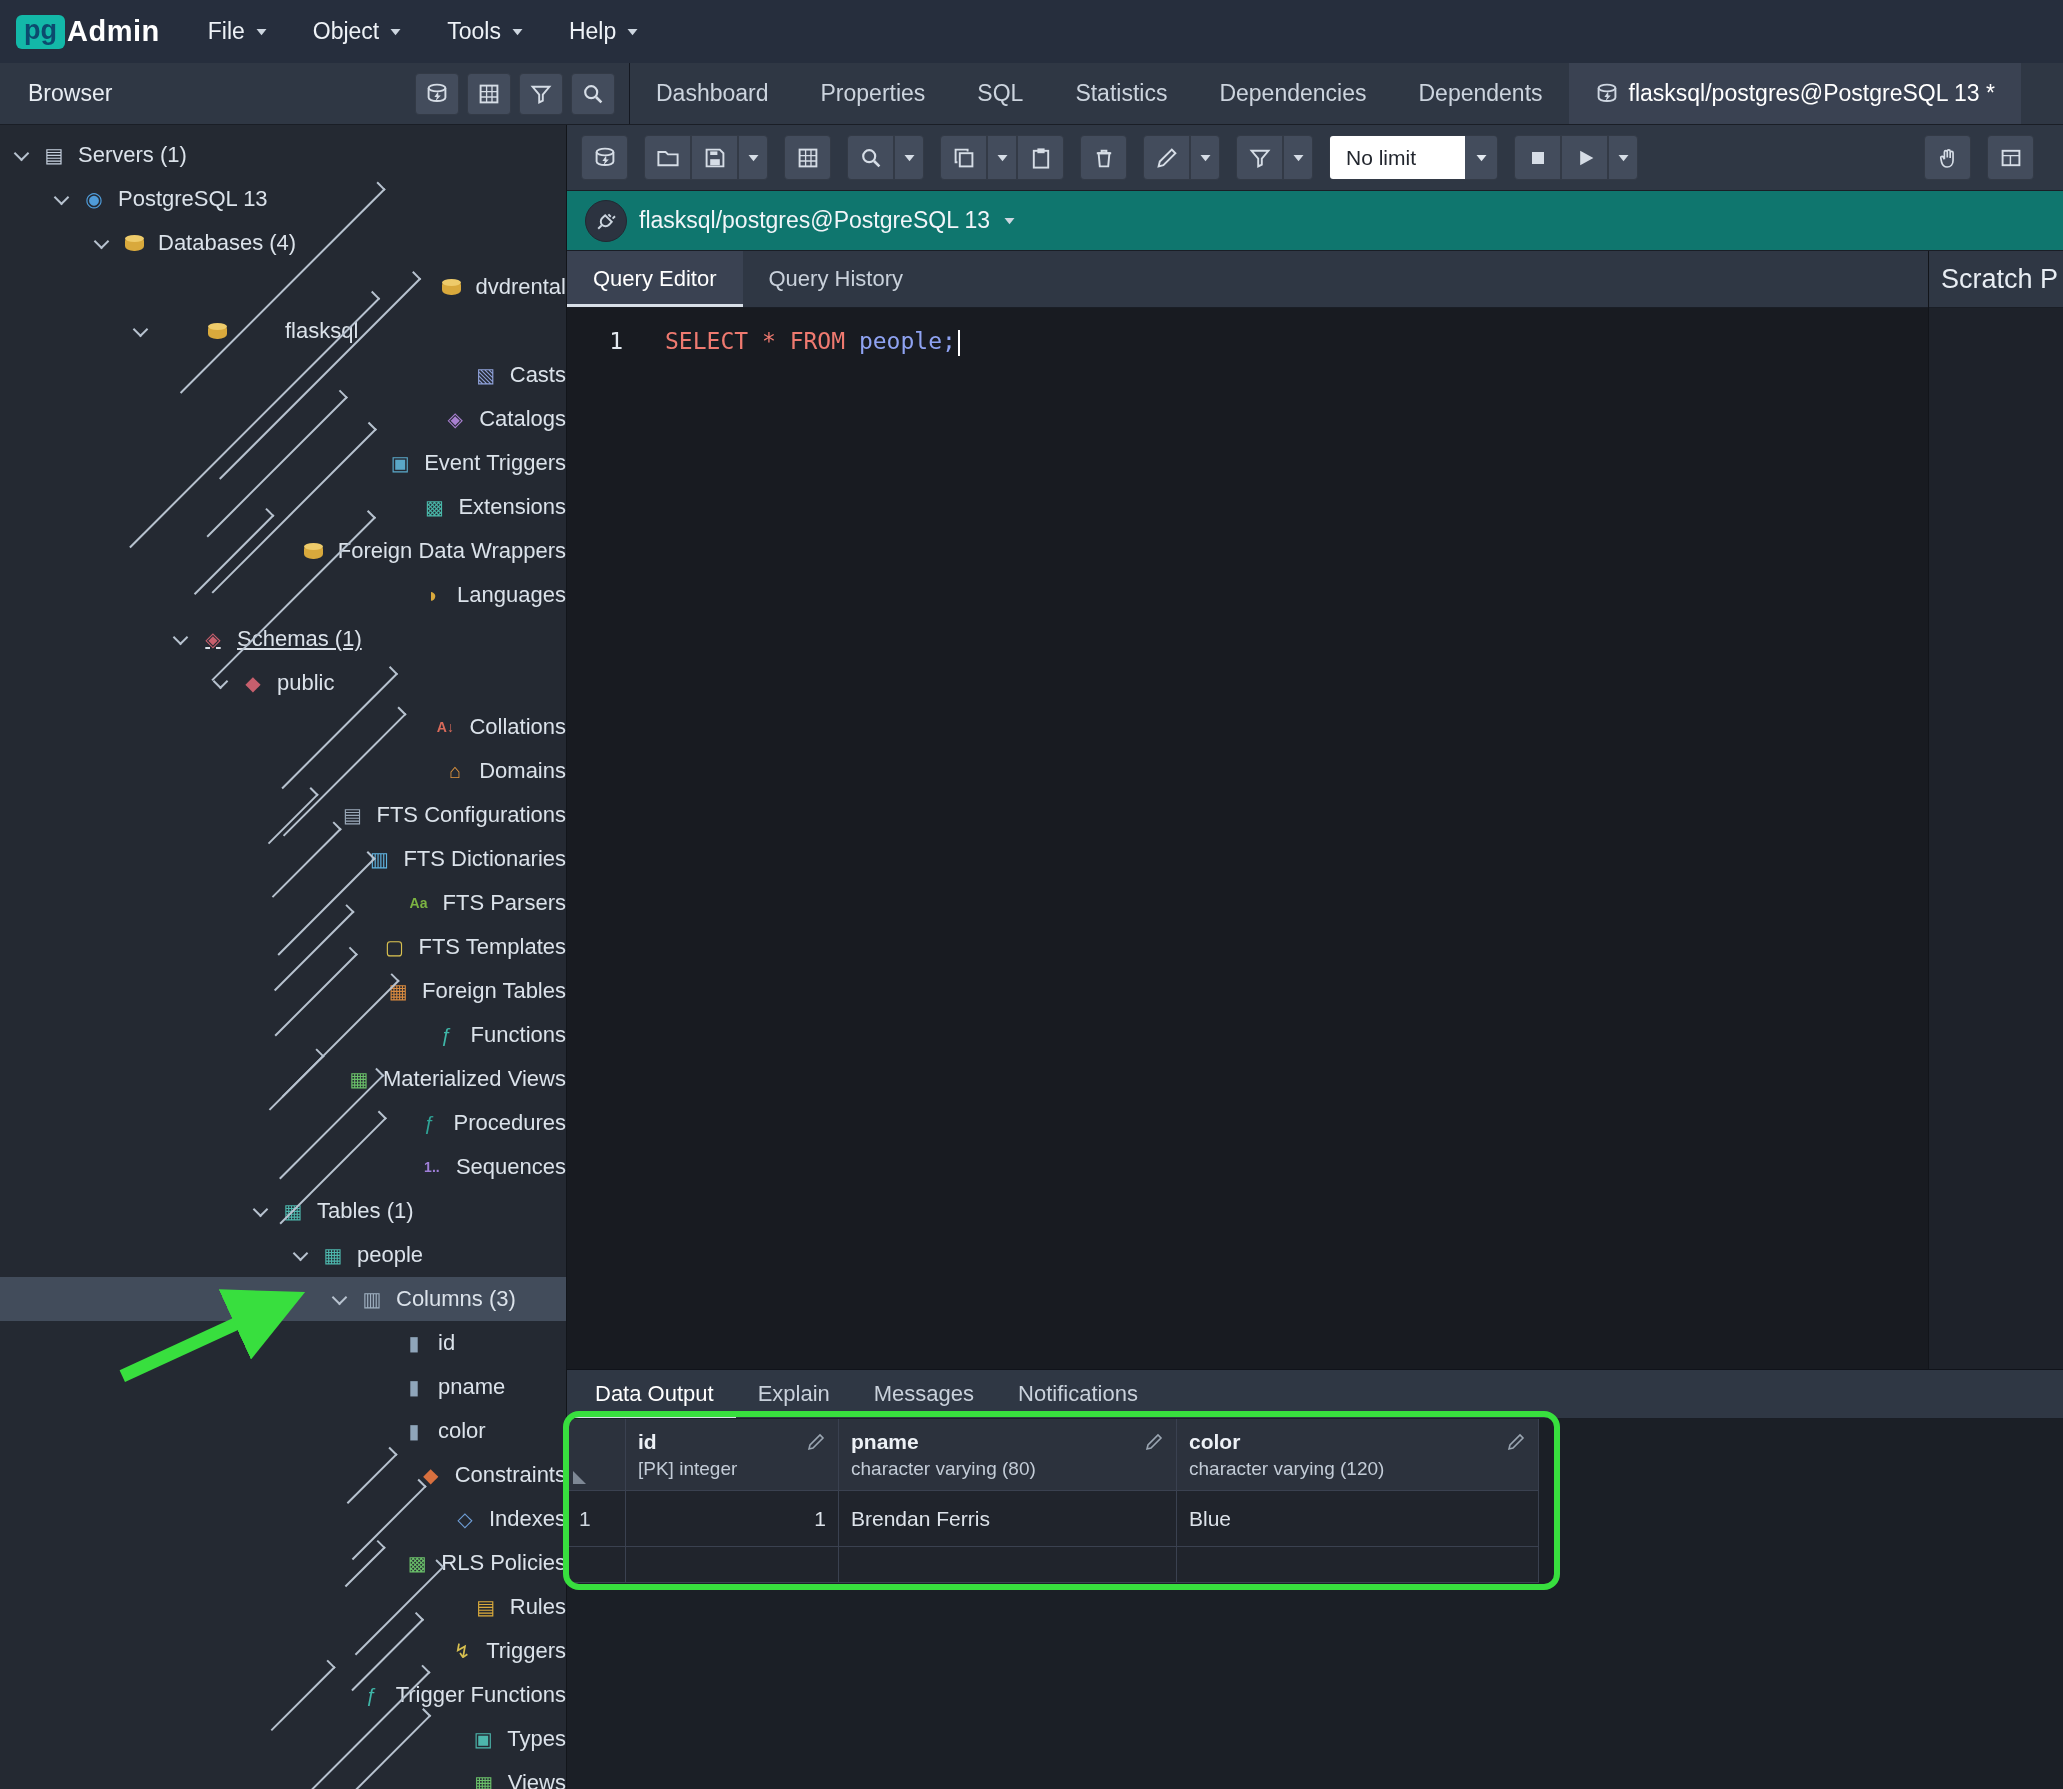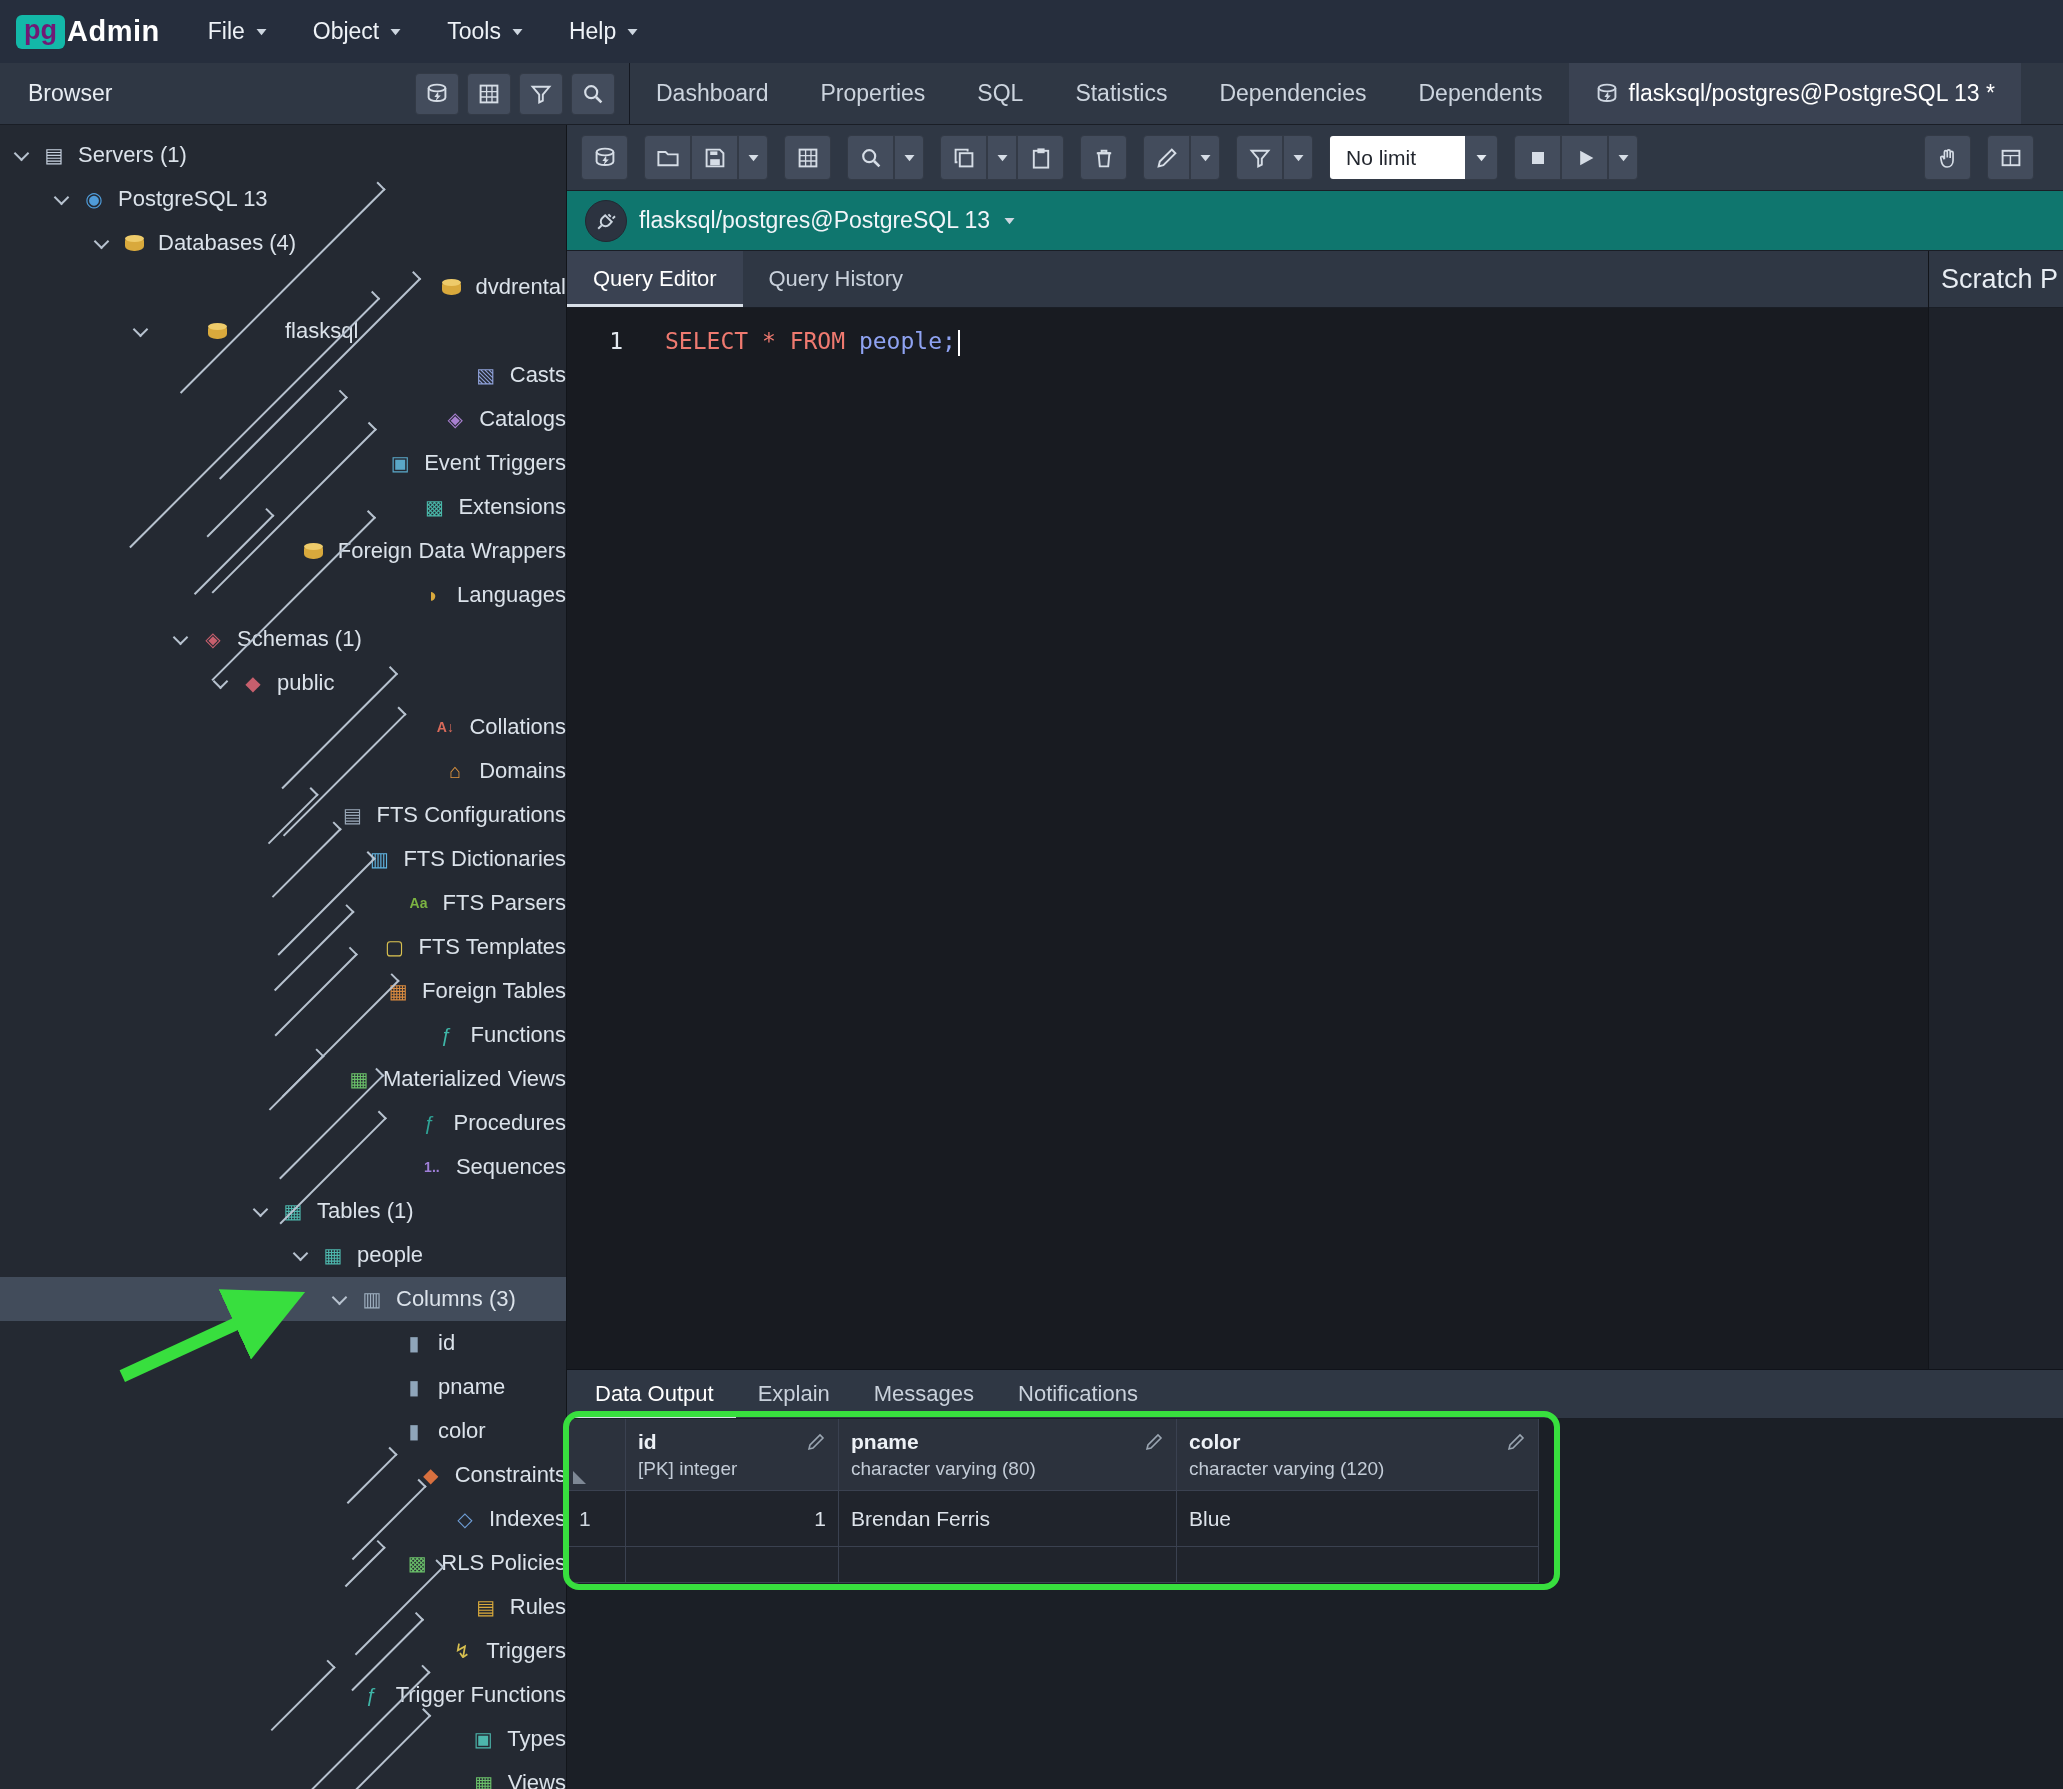--- a/index.html
+++ b/index.html
@@ -4,21 +4,21 @@
 <style>
   * { box-sizing: border-box; margin: 0; padding: 0; }
   html,body { background:#14171c; }
   body { font-family: "Liberation Sans", sans-serif; }
   #app { position:relative; width:2064px; height:1789px; background:#181b21; overflow:hidden;
          color:#d7dee6; display:flex; flex-direction:column; }
 
   
   .menubar { height:63px; background:#262e3d; display:flex; align-items:center; flex:none; }
   .logo { display:flex; align-items:center; gap:2px; padding:0 26px 0 16px; }
-  .logo-pg { background:#13b8a8; color:#701a75; font-weight:bold; font-size:27px; padding:2px 8px 5px 8px; border-radius:6px; line-height:1; }
+  .logo-pg { background:#13b8a8; color:#0c4a6e; font-weight:bold; font-size:27px; padding:2px 8px 5px 8px; border-radius:6px; line-height:1; }
   .logo-admin { color:#fff; font-weight:bold; font-size:29px; letter-spacing:0.5px; }
   .menus { display:flex; height:100%; }
   .menu { display:flex; align-items:center; gap:9px; padding:0 22px; font-size:23px; color:#eef2f7; cursor:default; }
   .menu .svgi { color:#cdd6e0; }
 
   
   .row2 { height:62px; display:flex; flex:none; background:#2f3744; border-bottom:1px solid #1a1e26; }
   .browser-header { width:630px; flex:none; display:flex; align-items:center; padding:0 14px 0 28px; border-right:1px solid #141821; }
   .browser-title { font-size:23px; color:#e8edf3; }
   .bh-spacer { flex:1; }
@@ -294,21 +294,21 @@
             <span class="ticon">
               <span class="cyl"></span>
             </span>
             <span class="tlabel">Foreign Data Wrappers</span>
           </div>
           <div class="trow" style="padding-left: 173px;">
             <span class="chev right"></span>
             <span class="ticon" data-glyph="◗" style="color: rgb(217, 169, 60);"></span>
             <span class="tlabel">Languages</span>
           </div>
-          <div class="trow" style="padding-left: 173px;">
+          <div class="trow" style="padding-left: 173px; text-decoration: underline;">
             <span class="chev down"></span>
             <span class="ticon" data-glyph="◈" style="color: rgb(199, 95, 109);"></span>
             <span class="tlabel">Schemas (1)</span>
           </div>
           <div class="trow" style="padding-left: 213px;">
             <span class="chev down"></span>
             <span class="ticon" data-glyph="◆" style="color: rgb(199, 95, 109);"></span>
             <span class="tlabel">public</span>
           </div>
           <div class="trow" style="padding-left: 253px;">

